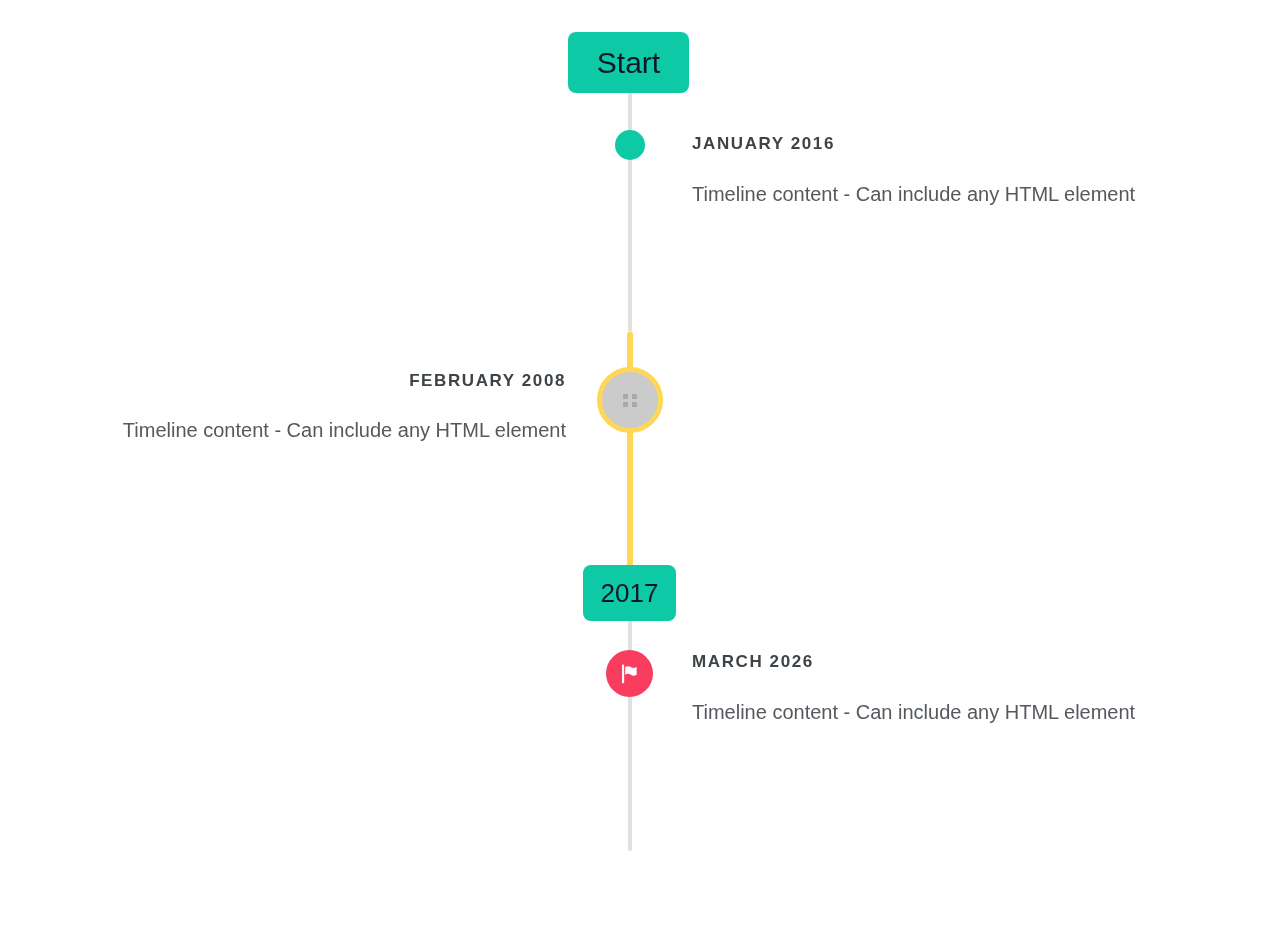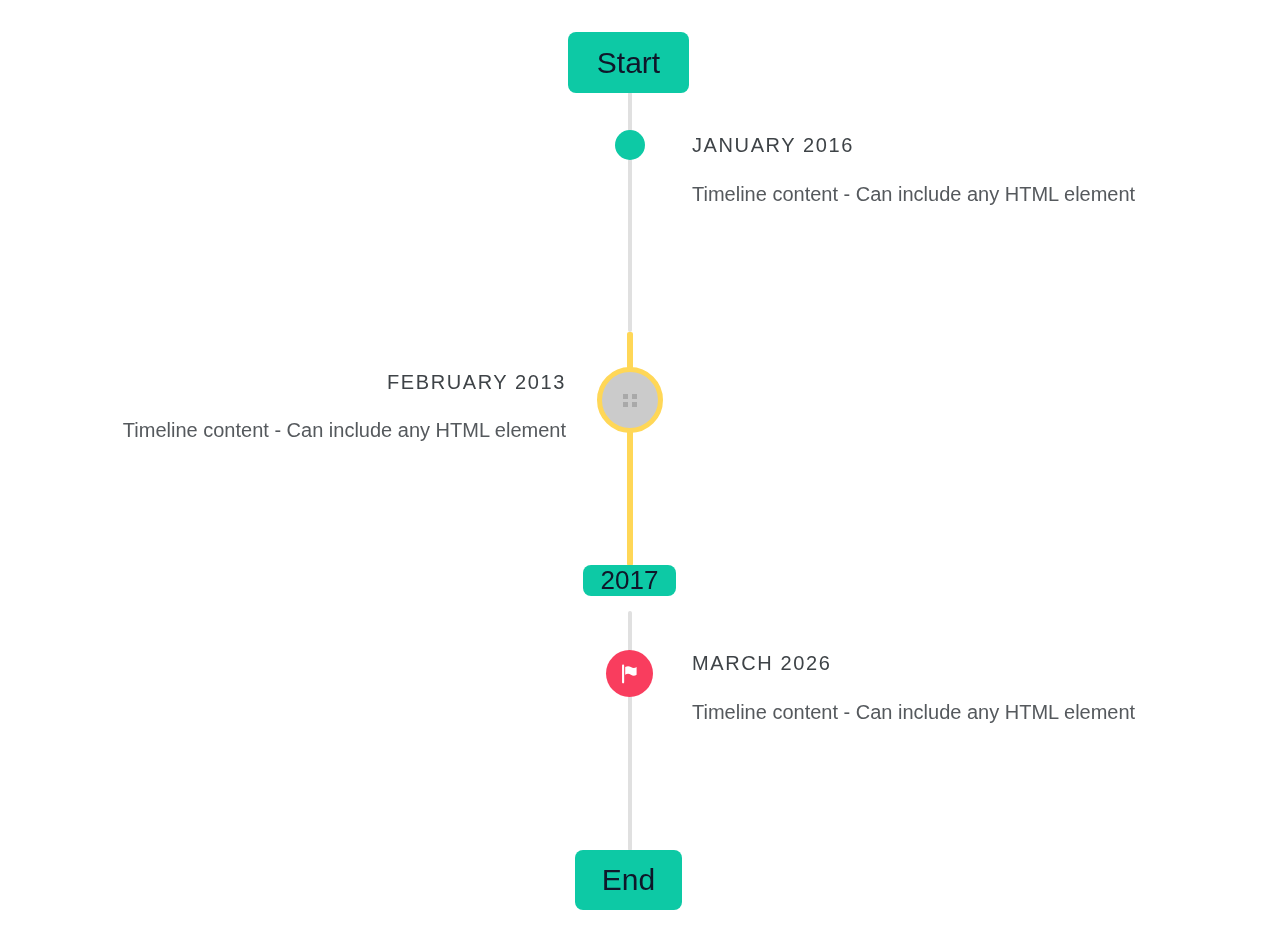--- a/index.html
+++ b/index.html
@@ -32,21 +32,21 @@
     background: var(--teal);
     color: #0f172a;
     border-radius: 8px;
     display: flex;
     align-items: center;
     justify-content: center;
     box-sizing: border-box;
     z-index: 3;
   }
   .badge-start { left: 568px; top: 32px;  width: 121px; height: 61px; font-size: 30px; }
-  .badge-year  { left: 583px; top: 565px; width: 93px;  height: 31px; font-size: 26px; }
+  .badge-year  { left: 583px; top: 565px; width: 93px;  height: 56px; font-size: 26px; }
   .badge-end   { left: 575px; top: 850px; width: 107px; height: 60px; font-size: 30px; }
 
   
   .marker { position: absolute; z-index: 2; }
   .dot-marker {
     left: 615px; top: 130px;
     width: 30px; height: 30px;
     border-radius: 50%;
     background: var(--teal);
   }
@@ -77,22 +77,22 @@
     background: var(--red);
     display: flex;
     align-items: center;
     justify-content: center;
   }
   .flag-marker svg { display: block; }
 
   
   .event-title {
     position: absolute;
-    font-size: 20px;
-    font-weight: 400;
+    font-size: 17px;
+    font-weight: 700;
     letter-spacing: 1.6px;
     color: var(--title-color);
     white-space: nowrap;
     z-index: 1;
   }
   .event-body {
     position: absolute;
     font-size: 20px;
     line-height: 48px;
     color: var(--body-color);
@@ -110,21 +110,20 @@
 <body>
 
 <div class="stage">
 
   <div class="line gray seg-1"></div>
   <div class="line yellow seg-2"></div>
   <div class="line gray seg-3"></div>
 
   <div class="badge badge-start">Start</div>
   <div class="badge badge-year">2017</div>
-  <div class="badge badge-end">End</div>
 
   <div class="marker dot-marker"></div>
 
   <div class="marker image-marker">
     <div class="broken-img">
       <span></span>
         <span></span>
         <span></span>
         <span></span>
     </div>
@@ -135,19 +134,19 @@
       <svg width="24" height="24" viewBox="0 0 24 24" fill="#ffffff" xmlns="http://www.w3.org/2000/svg">
         <path d="M5.1 2.6c.58 0 1.05.47 1.05 1.05v16.7c0 .58-.47 1.05-1.05 1.05s-1.05-.47-1.05-1.05V3.65c0-.58.47-1.05 1.05-1.05z"></path>
         <path d="M7.2 5.1c1.9-1.25 3.8-1.25 5.7 0 1.9 1.25 3.8 1.25 5.7 0v7.6c-1.9 1.25-3.8 1.25-5.7 0-1.9-1.25-3.8-1.25-5.7 0z"></path>
       </svg>
     </span>
   </div>
 
   <div class="event-title title-jan">JANUARY 2016</div>
   <div class="event-body body-jan">Timeline content - Can include any HTML element</div>
 
-  <div class="event-title title-feb">FEBRUARY 2013</div>
+  <div class="event-title title-feb">FEBRUARY 2008</div>
   <div class="event-body body-feb">Timeline content - Can include any HTML element</div>
 
   <div class="event-title title-mar">MARCH 2026</div>
   <div class="event-body body-mar">Timeline content - Can include any HTML element</div>
 
 </div>
 
 </body></html>

